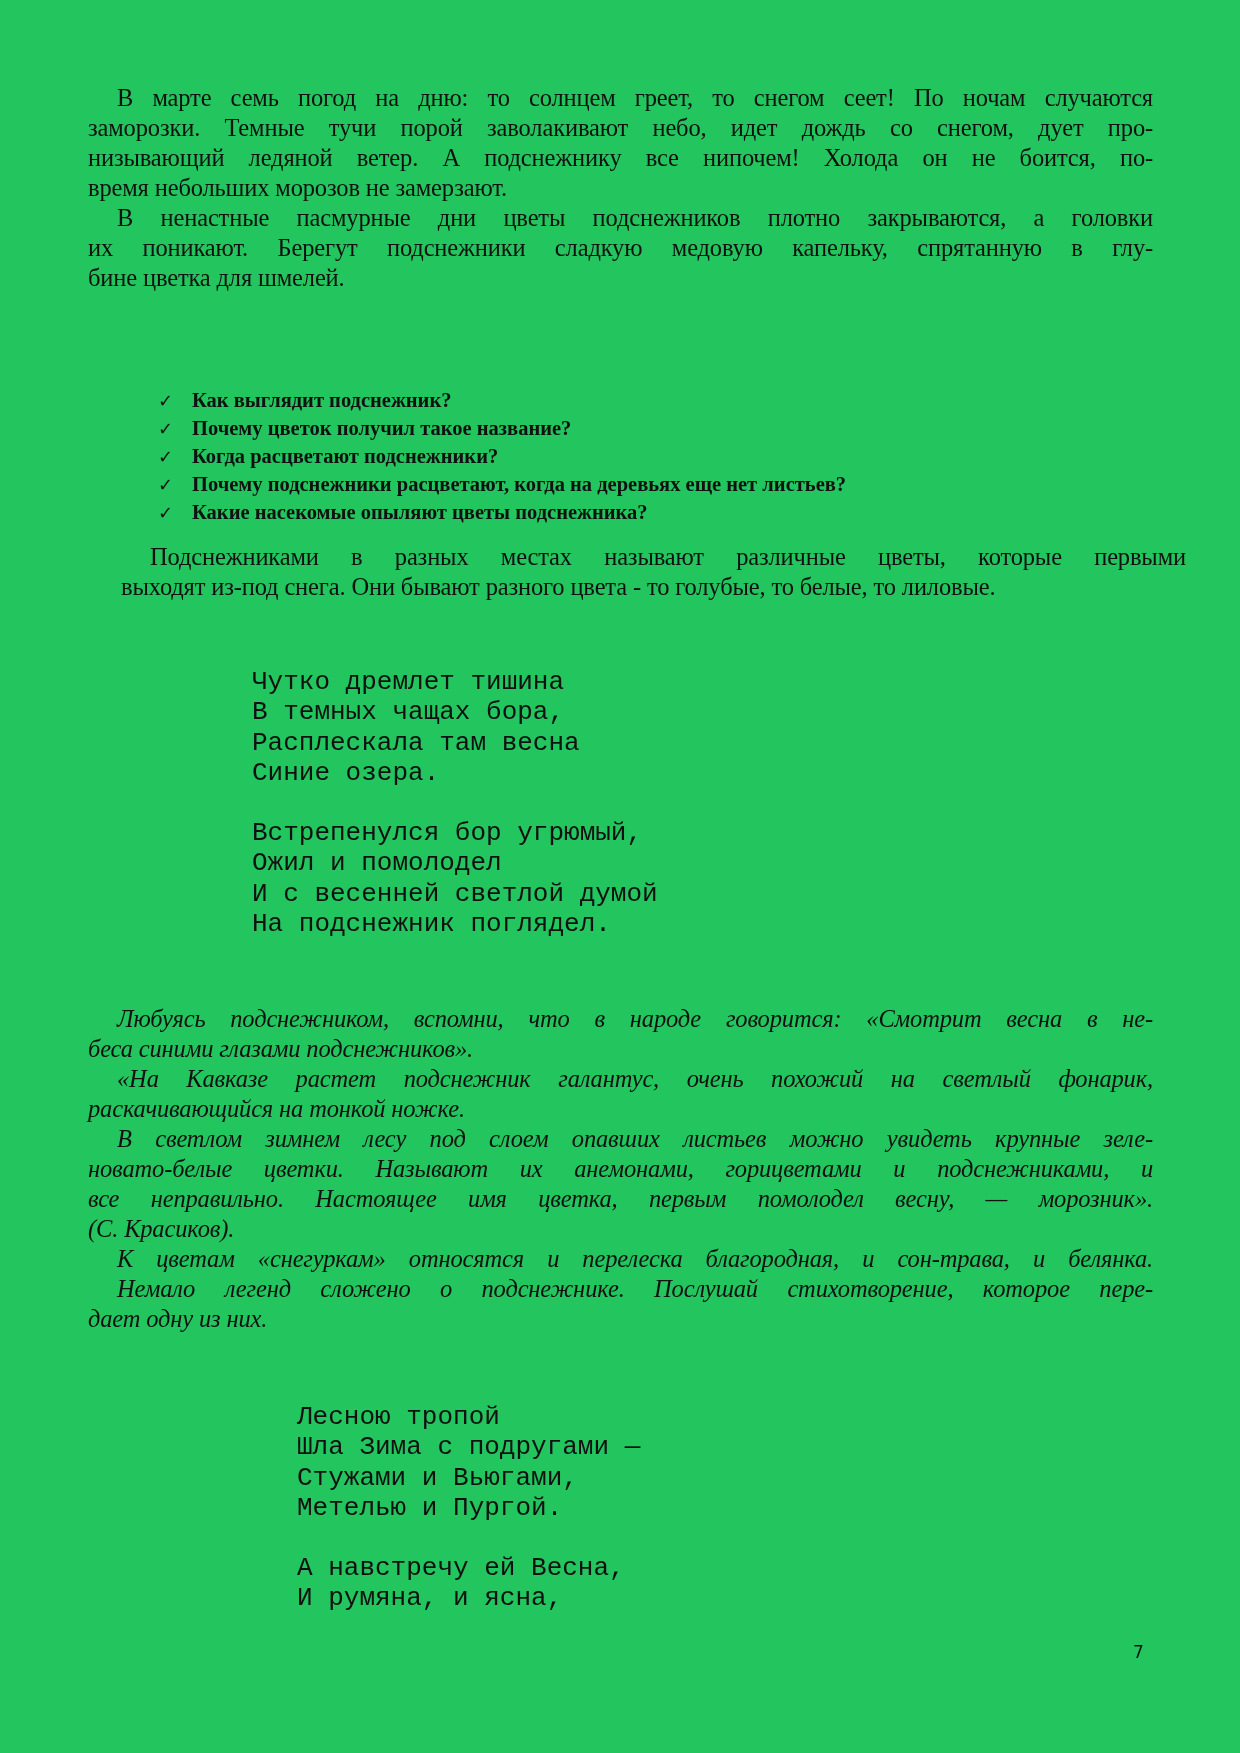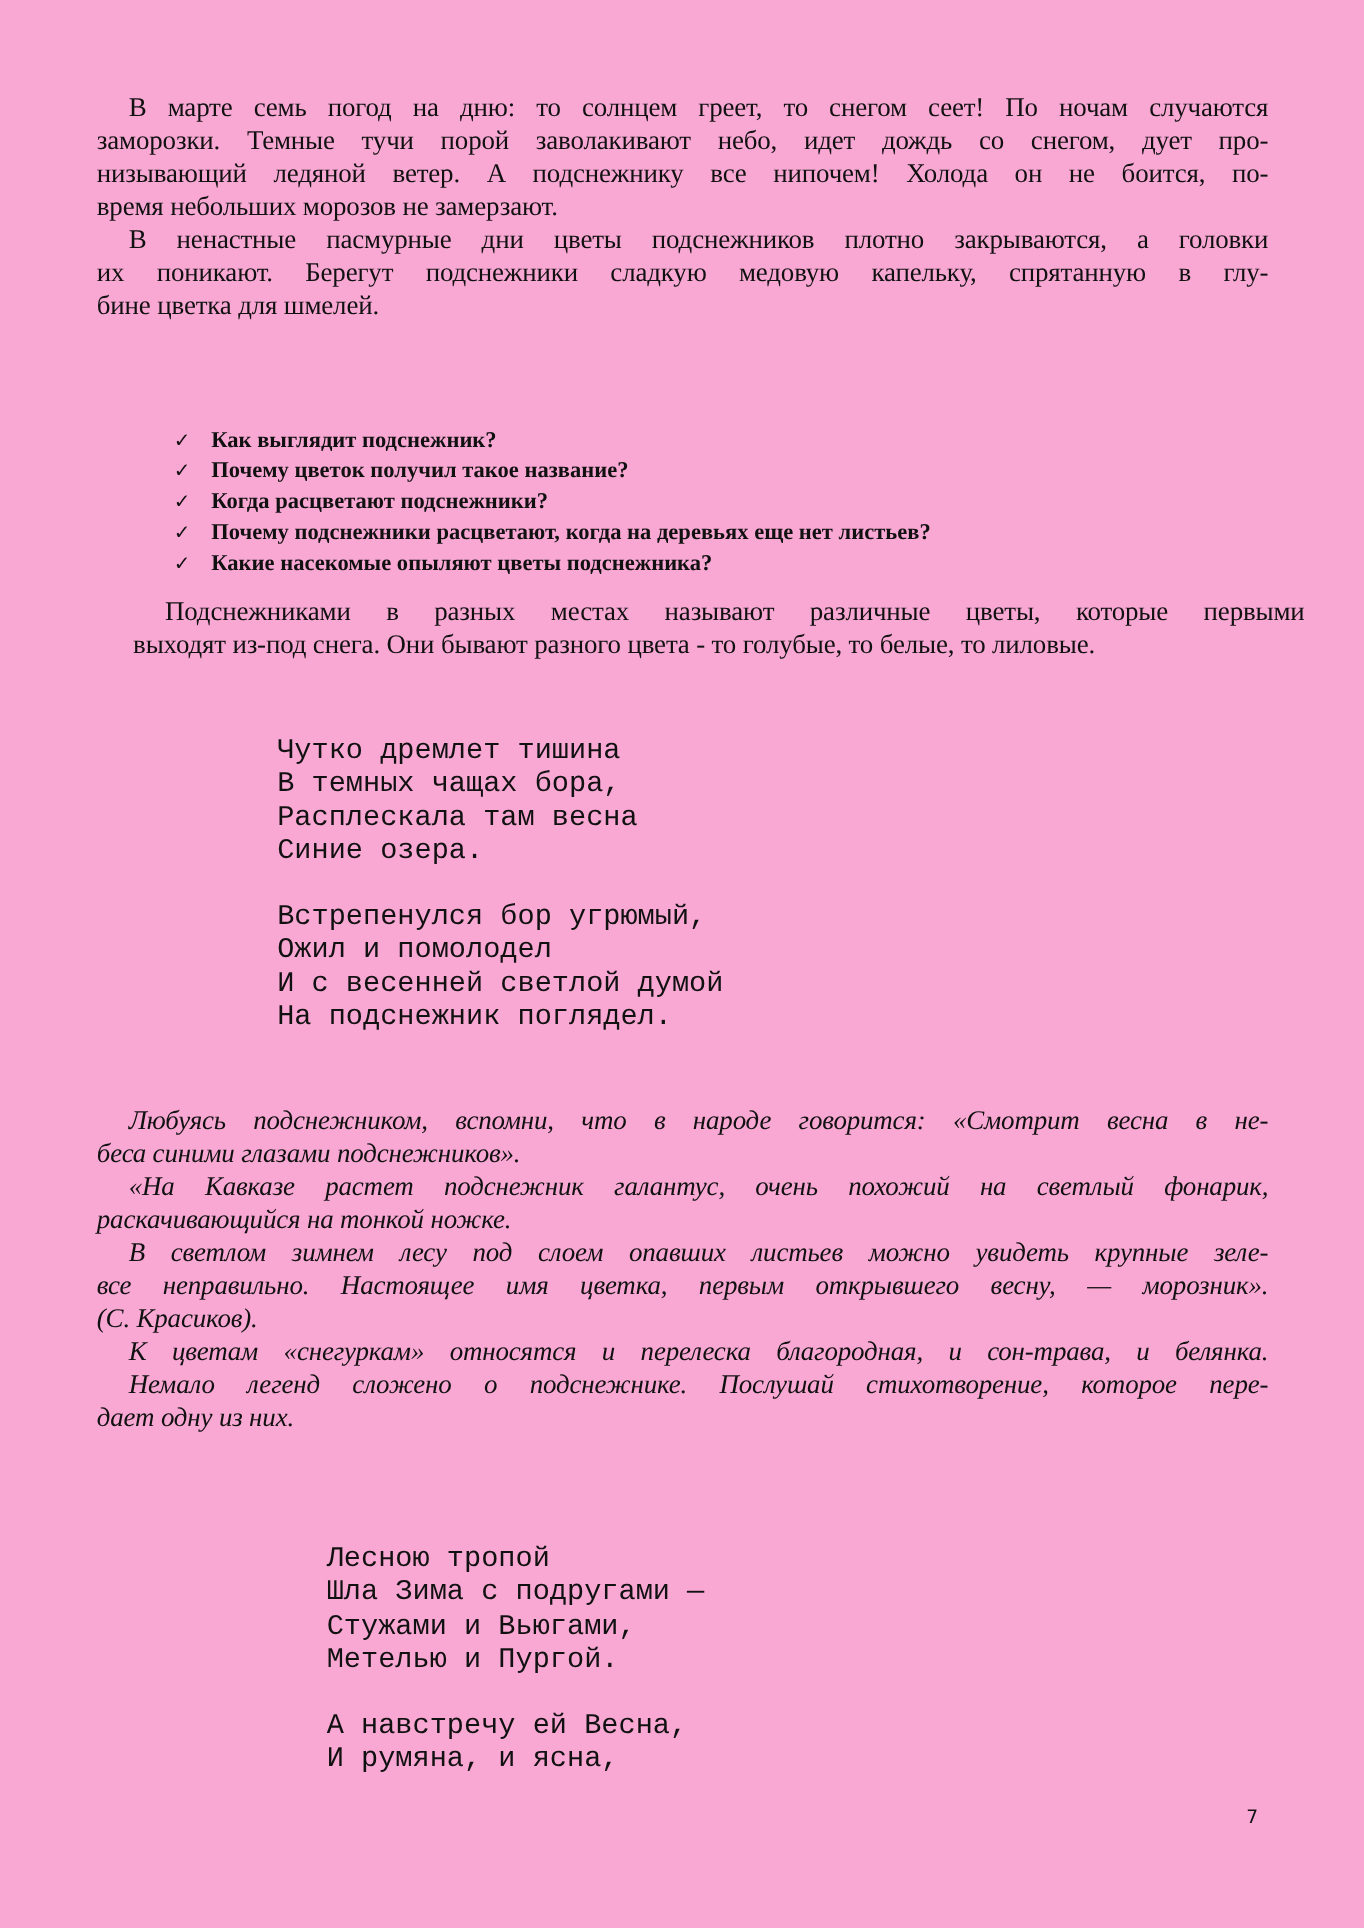--- a/index.html
+++ b/index.html
@@ -1,17 +1,17 @@
 <!DOCTYPE html>
 <html><head>
   <meta charset="utf-8">
   <style>
     html, body { margin: 0; padding: 0; background: #ffffff; }
     body { width: 1240px; height: 1753px; position: relative; overflow: hidden; color: #111111; }
-    .page { position: absolute; left: 0; top: 0; width: 1240px; height: 1753px; background: #f9a8d4; }
+    .page { position: absolute; left: 0; top: 0; width: 1240px; height: 1753px; background: #22c55e; }
     .body-text {
       position: absolute; left: 88px; width: 1065px;
       font-family: "Liberation Serif", "DejaVu Serif", serif;
       font-size: 24.5px; line-height: 30px;
       text-align: justify; margin: 0;
       letter-spacing: -0.15px;
     }
     .line { display: block; white-space: nowrap; height: 30px; text-align: justify; text-align-last: justify; }
     .line.last { text-align-last: left; }
     .checklist {
@@ -90,21 +90,22 @@
       <span class="verse">На подснежник поглядел.</span>
     </div>
   </div>
 
   <div class="body-text" style="top:1004px;font-style:italic;">
     <span class="line" style="padding-left:29px;">Любуясь подснежником, вспомни, что в народе говорится: «Смотрит весна в не-</span>
     <span class="line last">беса синими глазами подснежников».</span>
     <span class="line" style="padding-left:29px;">«На Кавказе растет подснежник галантус, очень похожий на светлый фонарик,</span>
     <span class="line last">раскачивающийся на тонкой ножке.</span>
     <span class="line" style="padding-left:29px;">В светлом зимнем лесу под слоем опавших листьев можно увидеть крупные зеле-</span>
-    <span class="line">все неправильно. Настоящее имя цветка, первым открывшего весну, — морозник».</span>
+    <span class="line">новато-белые цветки. Называют их анемонами, горицветами и подснежниками, и</span>
+    <span class="line">все неправильно. Настоящее имя цветка, первым помолодел весну, — морозник».</span>
     <span class="line last">(С. Красиков).</span>
     <span class="line" style="padding-left:29px;">К цветам «снегуркам» относятся и перелеска благородная, и сон-трава, и белянка.</span>
     <span class="line" style="padding-left:29px;">Немало легенд сложено о подснежнике. Послушай стихотворение, которое пере-</span>
     <span class="line last">дает одну из них.</span>
   </div>
 
   <div class="poem" style="left:297px; top:1402px;">
     <div class="stanza">
       <span class="verse">Лесною тропой</span>
       <span class="verse">Шла Зима с подругами —</span>

